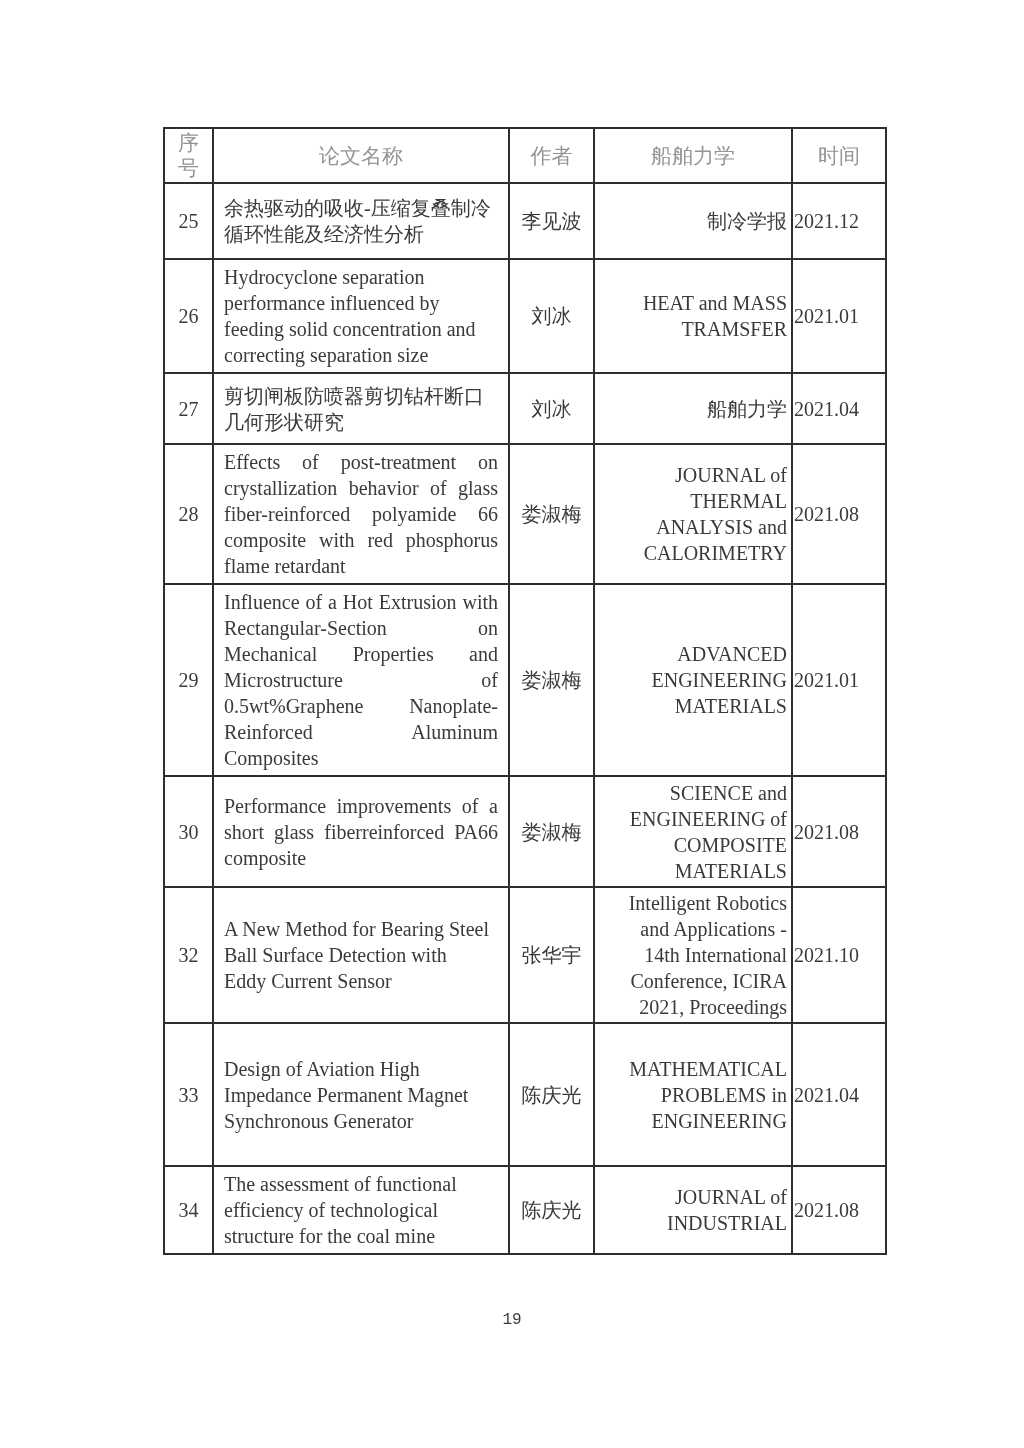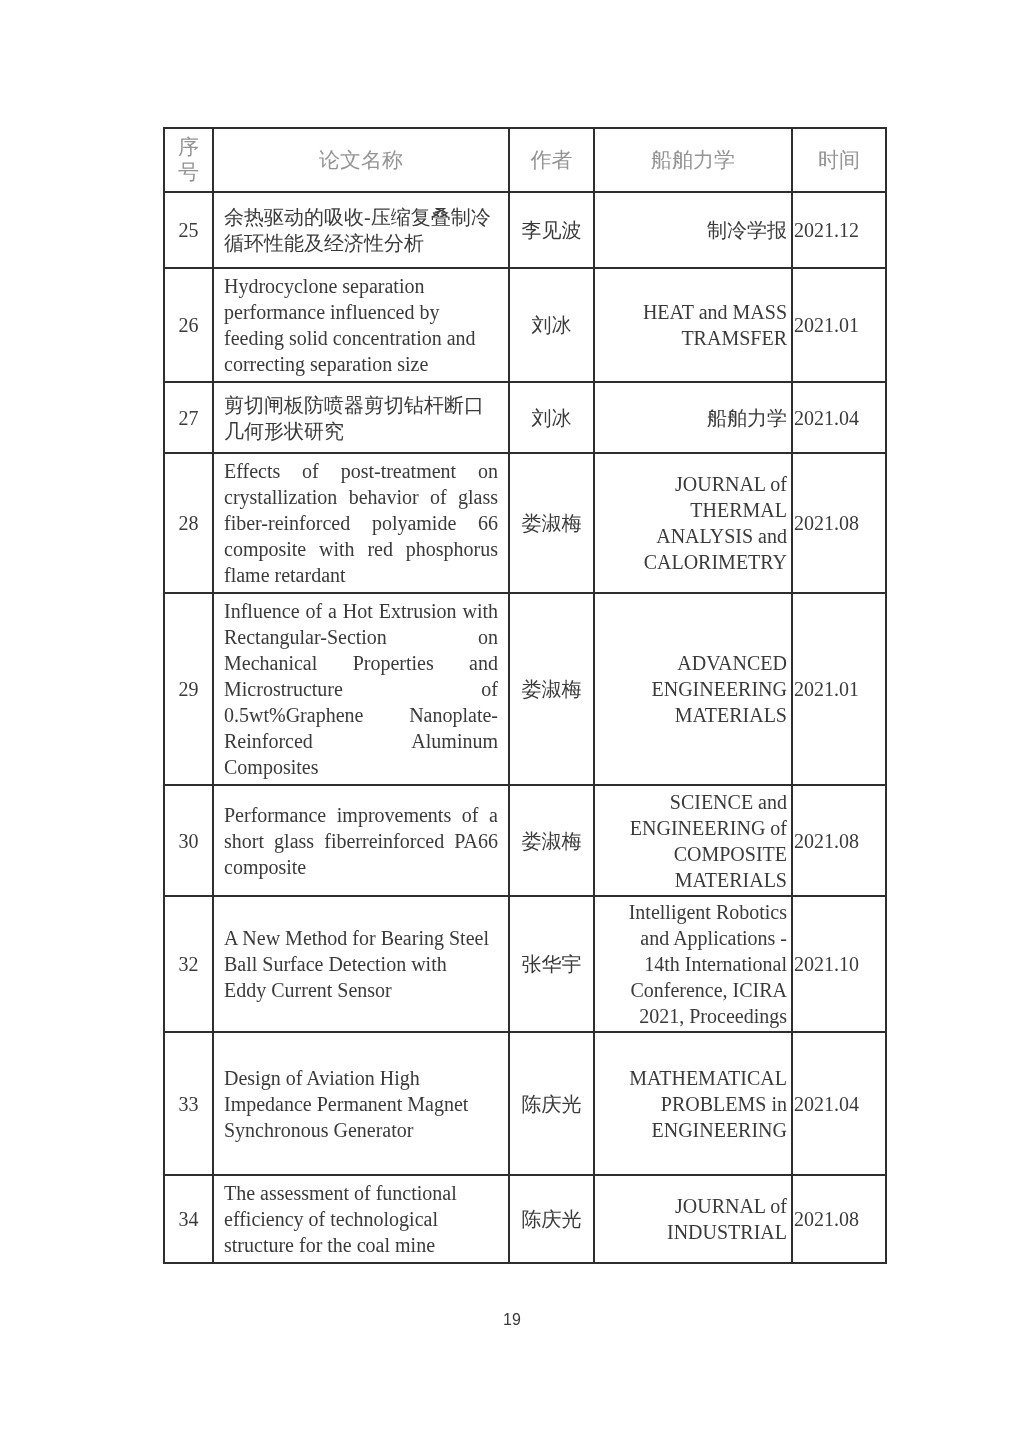--- a/index.html
+++ b/index.html
@@ -23,21 +23,21 @@
     border-collapse: collapse;
     table-layout: fixed;
   }
 
   th, td {
     border: 2px solid #2e2e2e;
     vertical-align: middle;
     overflow: hidden;
   }
 
-  thead tr { height: 64px; }
+  thead tr { height: 55px; }
 
   th {
     font-weight: 400;
     color: #949494;
     font-size: 21px;
     text-align: center;
     padding: 0;
   }
   th .narrow {
     display: inline-block;
@@ -59,21 +59,21 @@
   .c-date  { text-align: left; }
 
   .page-number {
     position: absolute;
     top: 1311px;
     left: 0;
     width: 1024px;
     text-align: center;
     font-size: 16px;
     color: #3a3a3a;
-    font-family: Liberation Sans, sans-serif;
+    font-family: Liberation Mono, monospace;
   }
 </style>
 </head>
 <body>
 
 <div class="page">
 
   <table class="pub">
     <colgroup>
       <col style="width:49px">

